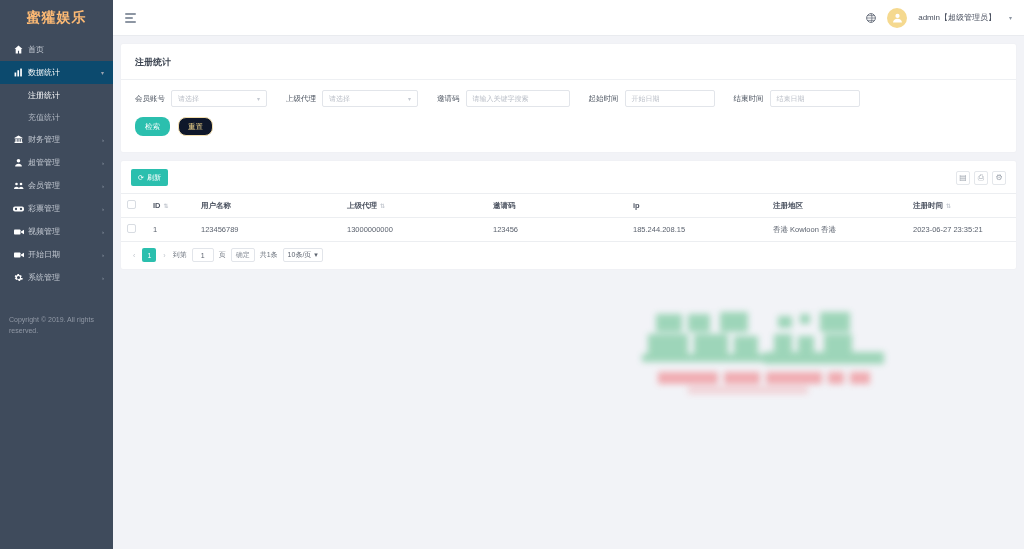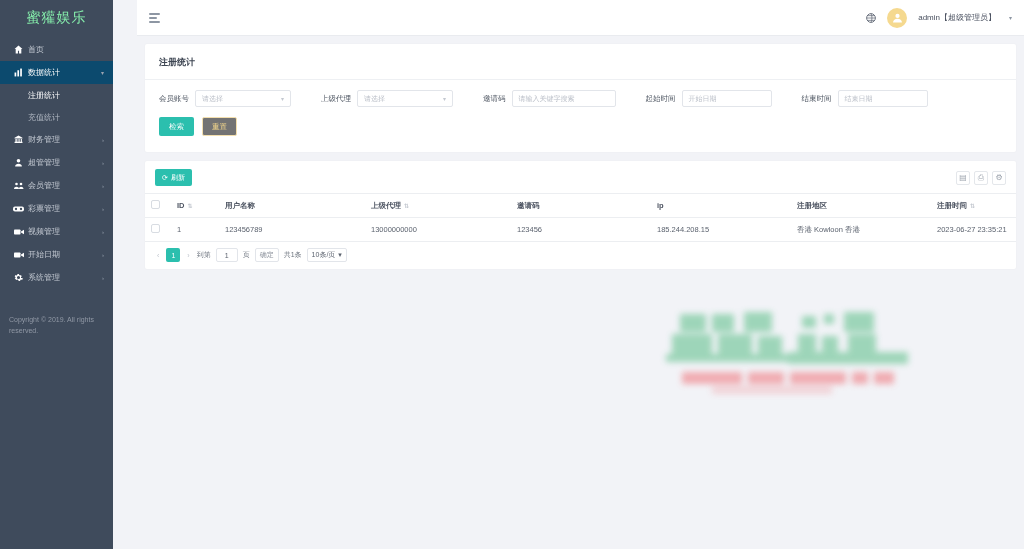--- a/index.html
+++ b/index.html
@@ -14,21 +14,21 @@
   
   .sidebar {
     width: 113px; height: 549px;
     background: #3f4b5c;
     flex: 0 0 113px;
     position: relative;
     color: #b9c0cb;
   }
   .logo {
     height: 36px; display: flex; align-items: center; justify-content: center;
-    color: #86efac; font-size: 14px; font-weight: normal; letter-spacing: 1px;
+    color: #fdba74; font-size: 14px; font-weight: bold; letter-spacing: 1px;
     background: #3f4b5c;
   }
   .nav { padding-top: 2px; }
   .nav-item {
     display: flex; align-items: center;
     height: 23px; padding: 0 12px;
     font-size: 8px; color: #c3c9d2;
     cursor: pointer; position: relative;
   }
   .nav-item.active { background: #0c4a6e; color: #ffffff; }
@@ -45,21 +45,21 @@
     height: 22px; display: flex; align-items: center;
     padding-left: 28px; font-size: 8px; color: #b2b9c4; cursor: pointer;
   }
   .sub-item.active { color: #ffffff; }
   .copyright {
     position: absolute; left: 9px; right: 9px; top: 315px;
     font-size: 7px; line-height: 1.5; color: #9098a5;
   }
 
   
-  .main { flex: 1; height: 545px; display: flex; flex-direction: column; background: #f2f3f7; margin-left: 24px; }
+  .main { flex: 1; height: 545px; display: flex; flex-direction: column; background: #f2f3f7; }
   .topbar {
     height: 36px; background: #ffffff; border-bottom: 1px solid #e9ebef;
     display: flex; align-items: center; padding: 0 12px;
     flex: 0 0 36px;
   }
   .hamburger { display: flex; flex-direction: column; gap: 2px; cursor: pointer; }
   .hamburger span { display: block; width: 11px; height: 2px; background: #8d96a3; border-radius: 1px; }
   .hamburger span:nth-child(2) { width: 8px; }
   .topbar-right { margin-left: auto; display: flex; align-items: center; gap: 11px; }
   .globe-icon { width: 10px; height: 10px; color: #5a6270; font-size: 10px; line-height: 10px; cursor: pointer; }
@@ -77,42 +77,42 @@
     background: #ffffff; margin: 8px 8px 0 8px; border-radius: 2px;
     box-shadow: 0 0 2px rgba(0,0,0,0.04);
   }
   .page-title {
     font-size: 9px; color: #3d4552; font-weight: bold;
     padding: 12px 14px 10px 14px;
     border-bottom: 1px solid #eef0f3;
   }
   .filter-row {
     display: flex; align-items: center; padding: 10px 14px 4px 14px;
-    gap: 12px;
+    gap: 1px;
   }
   .field { display: flex; align-items: center; margin-right: 18px; }
   .field-label { font-size: 7.5px; color: #4d5561; white-space: nowrap; margin-right: 6px; }
   .select-box, .input-box {
     height: 17px; border: 1px solid #e2e5ea; border-radius: 2px;
     background: #fff; display: flex; align-items: center;
     padding: 0 6px; font-size: 7px; color: #b9bec7;
     position: relative;
   }
   .select-box { width: 96px; }
   .select-box .sel-caret { margin-left: auto; font-size: 6px; color: #c3c8d0; }
   .input-box.invite { width: 104px; }
   .input-box.date { width: 90px; }
   .btn-row { padding: 6px 14px 16px 14px; display: flex; gap: 8px; }
   .btn {
-    height: 19px; min-width: 32px; border-radius: 2px; font-size: 7.5px;
+    height: 19px; min-width: 32px; border-radius: 8px; font-size: 7.5px;
     display: inline-flex; align-items: center; justify-content: center;
     padding: 0 9px; cursor: pointer; border: 1px solid transparent;
   }
   .btn-search { background: #2bbfae; color: #ffffff; }
-  .btn-reset { background: #737373; color: #f0d48b; border-color: #f3dfae; }
+  .btn-reset { background: #0f172a; color: #f0d48b; border-color: #f3dfae; }
 
   
   .table-card { margin-top: 9px; padding: 0 0 0 0; }
   .table-toolbar {
     display: flex; align-items: center; padding: 8px 10px 7px 10px;
   }
   .btn-refresh {
     background: #2bbfae; color: #fff; height: 17px; border-radius: 2px;
     font-size: 7px; display: inline-flex; align-items: center; gap: 3px;
     padding: 0 7px; cursor: pointer;

